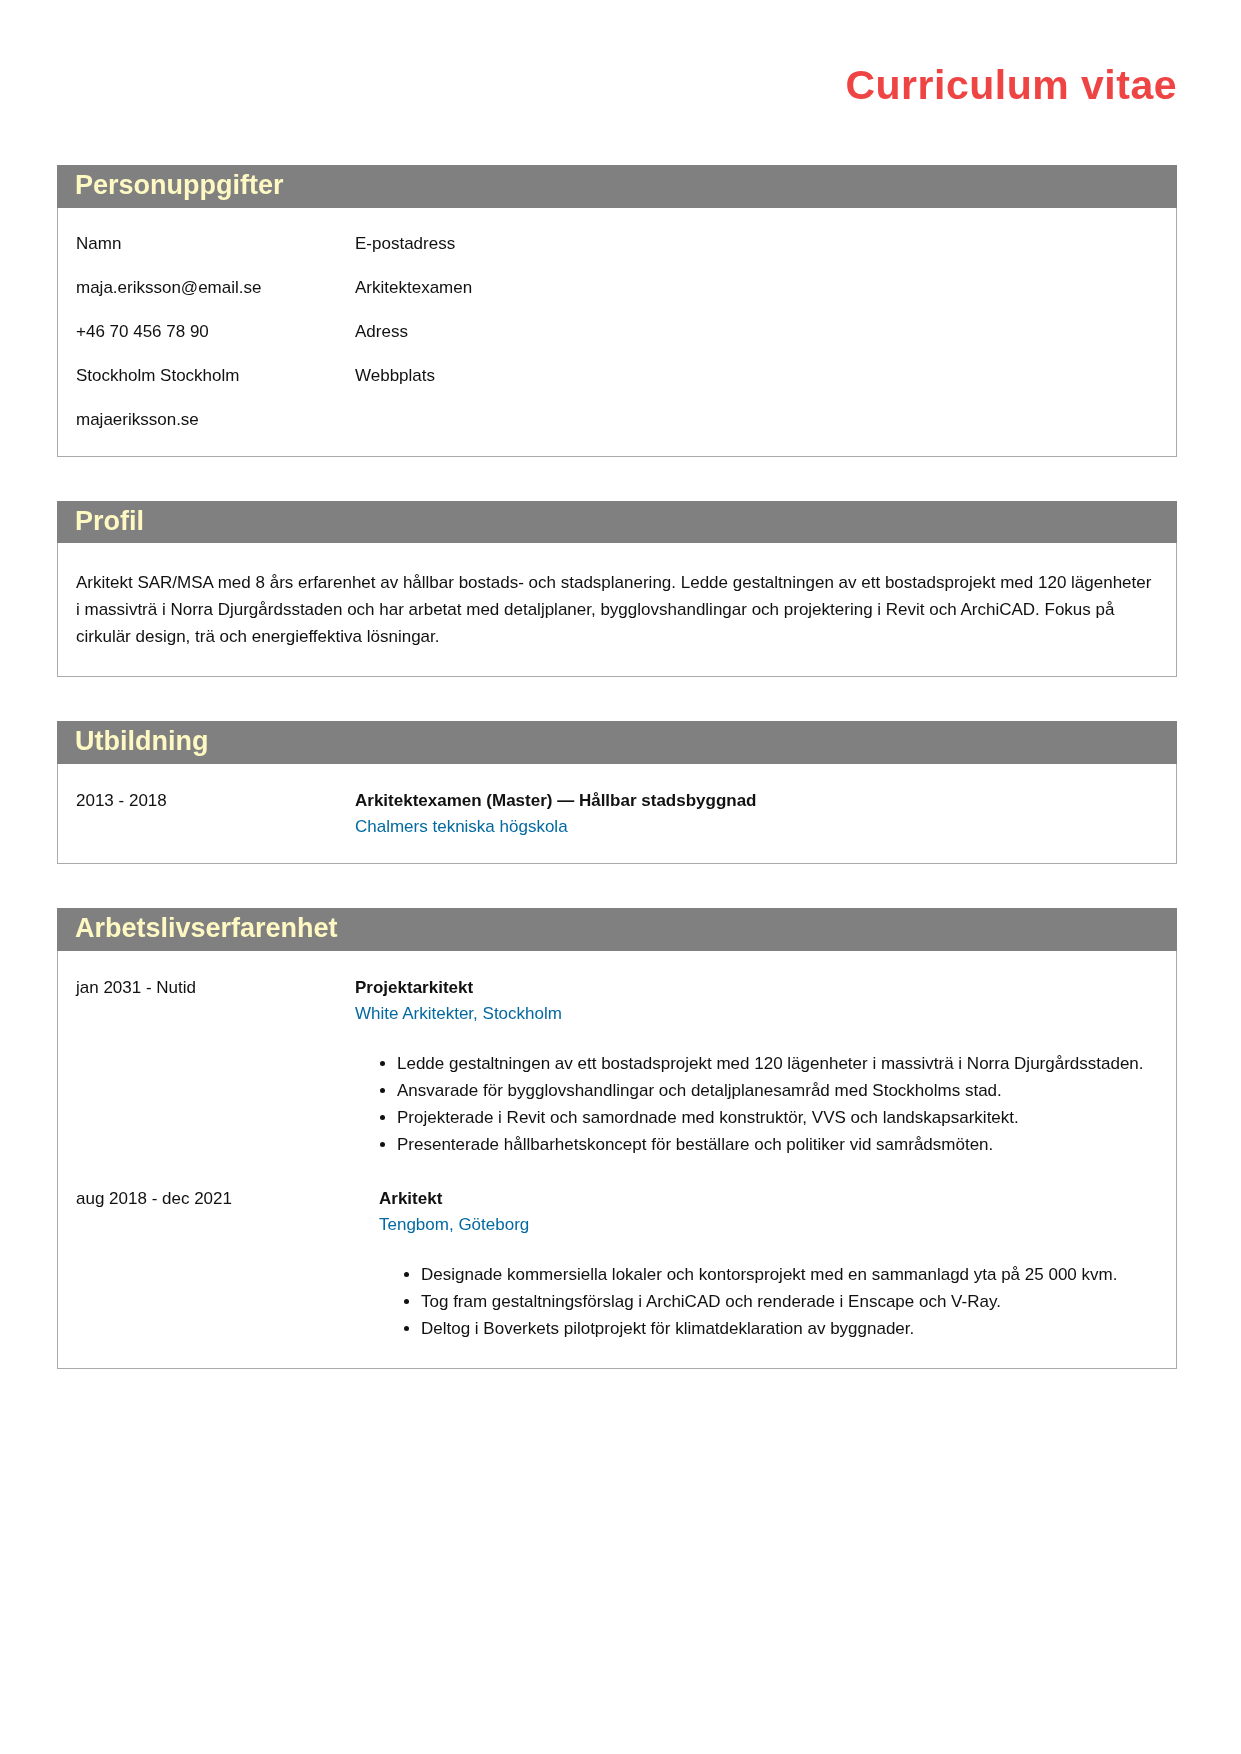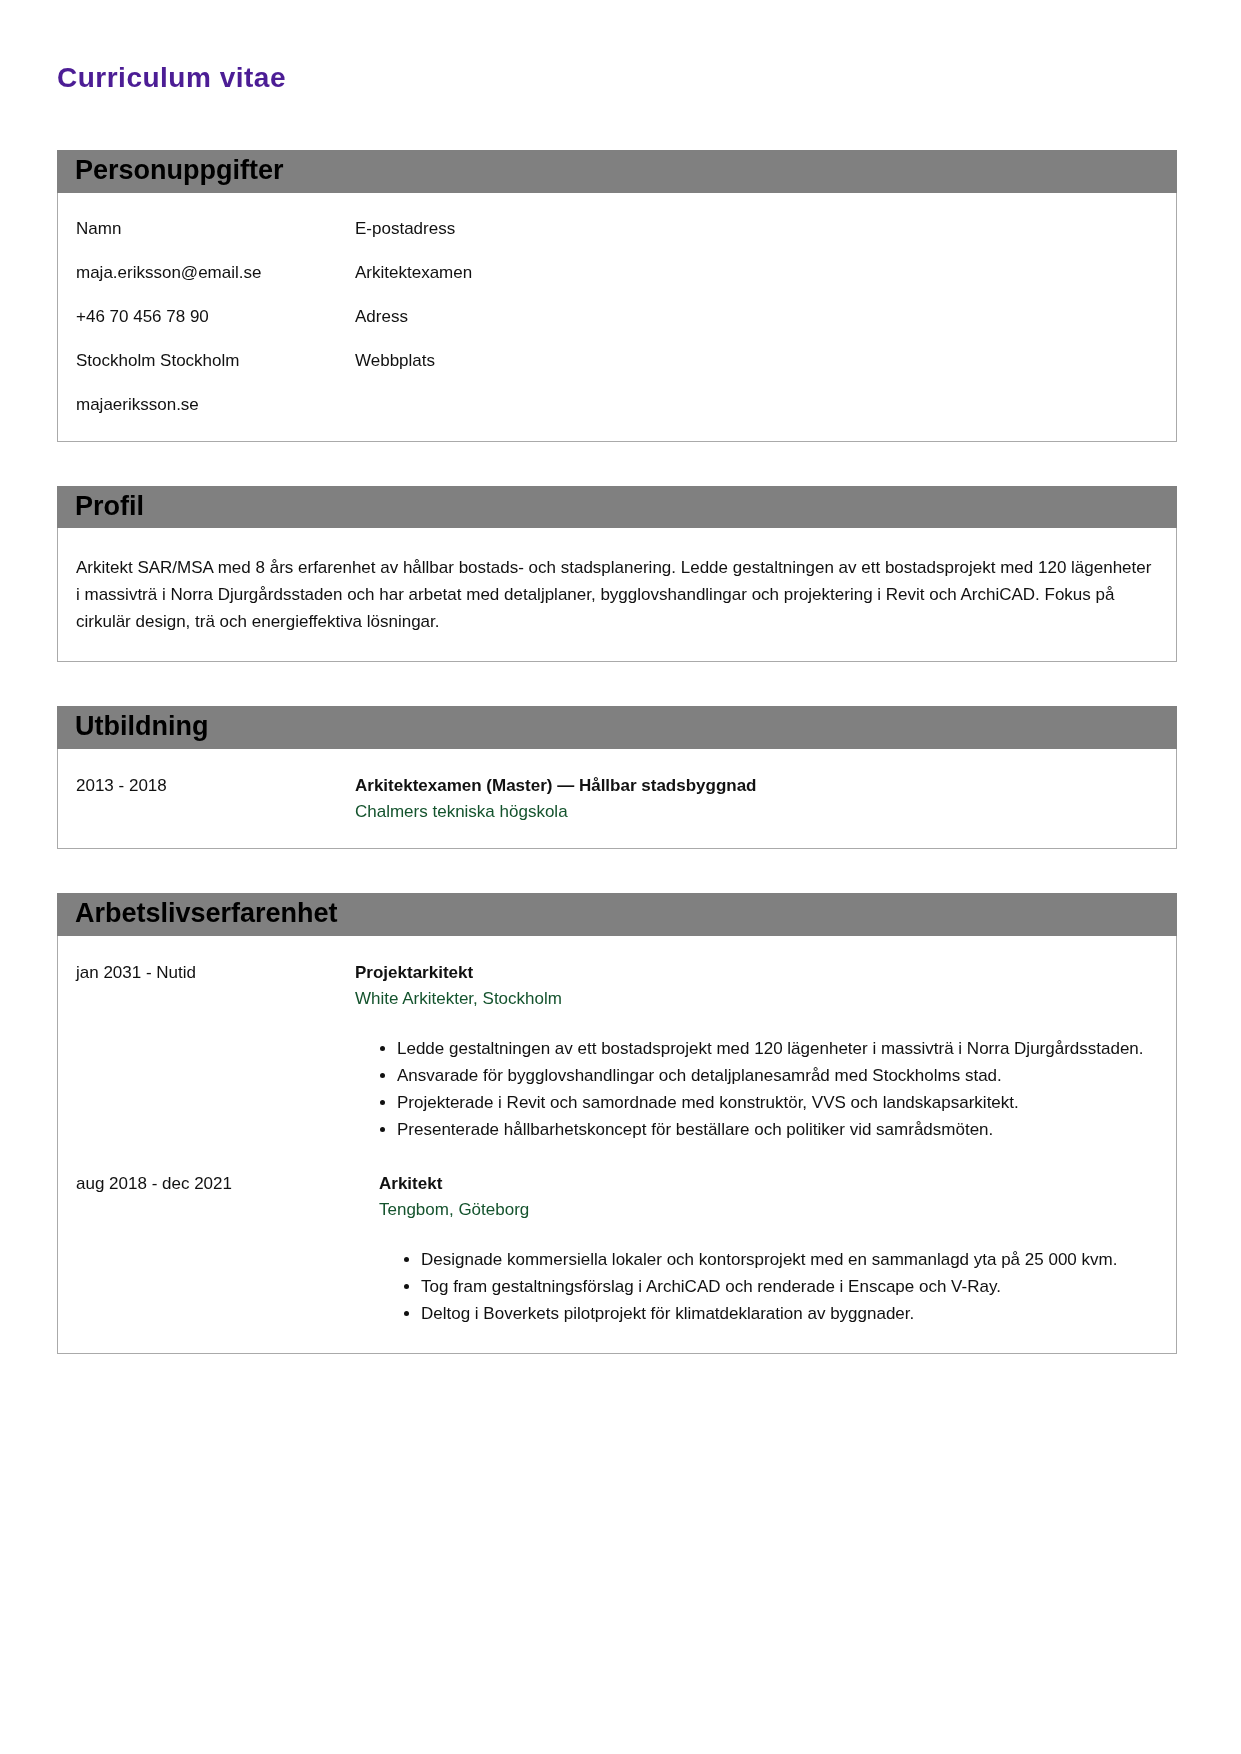--- a/index.html
+++ b/index.html
@@ -7,31 +7,31 @@
   body {
     width: 1241px;
     min-height: 1754px;
     font-family: "Liberation Sans", "DejaVu Sans", sans-serif;
     color: #111111;
   }
   .page {
     padding: 62px 64px 40px 57px;
   }
   .cv-title {
-    text-align: left;
-    font-size: 28px;
+    text-align: right;
+    font-size: 41px;
     font-weight: bold;
     letter-spacing: 0.5px;
     margin-bottom: 56px;
-    color: #4c1d95;
+    color: #ef4444;
   }
   .cv-section { margin-bottom: 44px; }
   .section-header {
     background: #808080;
-    color: #000000;
+    color: #fef9c3;
     font-size: 27px;
     font-weight: bold;
     padding: 6px 18px 7px 18px;
     line-height: 1.1;
   }
   .section-body {
     border: 1px solid #aaaaaa;
     border-top: none;
     background: #ffffff;
     padding: 26px 18px 26px 18px;
@@ -51,21 +51,21 @@
   .profile-text { line-height: 27px; }
   
   .entry {
     display: grid;
     grid-template-columns: 279px 1fr;
     align-items: start;
   }
   .entry + .entry { margin-top: 30px; gap: 24px; }
   .entry-period { font-weight: normal; line-height: 21px; }
   .entry-title { font-weight: bold; line-height: 21px; }
-  .entry-subtitle { color: #14532d; margin-top: 5px; line-height: 21px; }
+  .entry-subtitle { color: #0369a1; margin-top: 5px; line-height: 21px; }
   .entry-bullets {
     margin-top: 26px;
     padding-left: 42px;
     list-style: disc;
   }
   .entry-bullets li { line-height: 27px; }
 </style>
 </head>
 <body>
 

